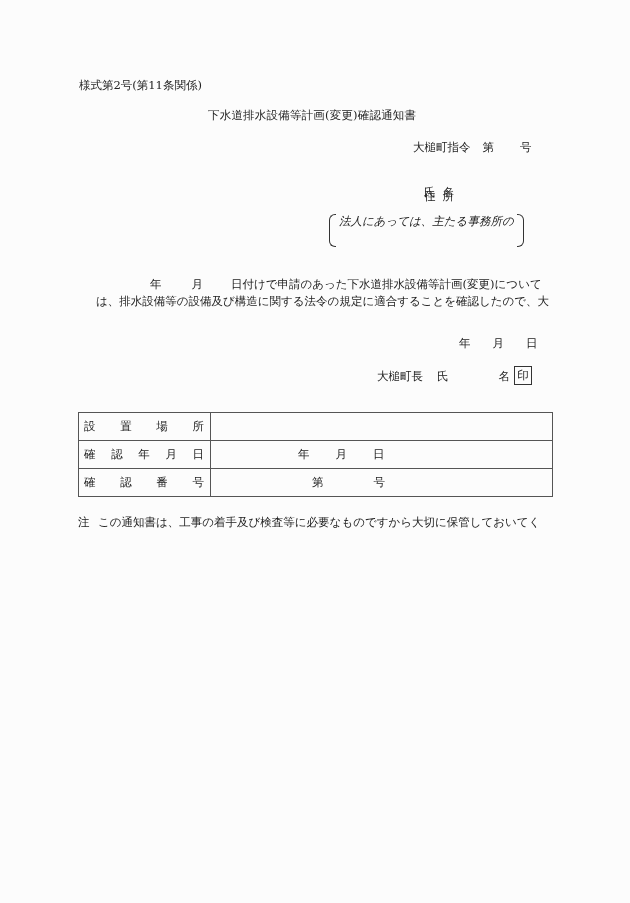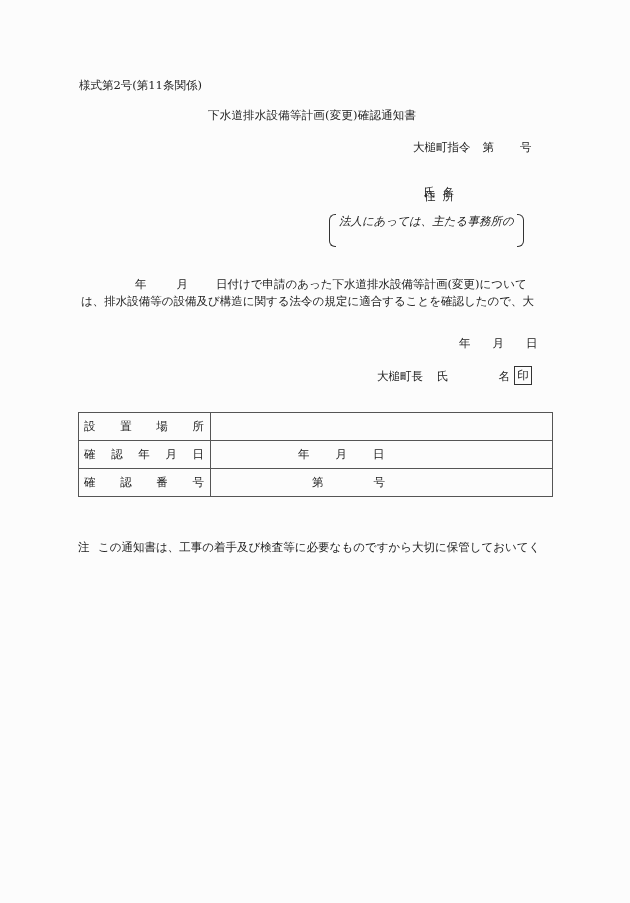--- a/index.html
+++ b/index.html
@@ -47,21 +47,21 @@
       border-right: none;
       border-radius: 6px 0 0 6px;
     }
     #corp-note .bracket.right {
       right: 0;
       border-left: none;
       border-radius: 0 6px 6px 0;
     }
 
     #body-paragraph {
-      left: 69px; top: 276px;
+      left: 84px; top: 276px;
       width: 476px;
       line-height: 16.5px;
       white-space: normal;
     }
     #body-paragraph .line { display: block; white-space: nowrap; }
     #body-paragraph .indent { padding-left: 12px; }
     .gap-y { display: inline-block; width: 66px; }
     .gap-m { display: inline-block; width: 30px; }
     .gap-d { display: inline-block; width: 28px; }
 
@@ -110,21 +110,21 @@
     .value-date .g { display: inline-block; width: 26px; }
     .value-no {
       position: absolute; left: 101px; top: 8px;
     }
     .value-no .g { display: inline-block; width: 50px; }
 
     #footnote {
       left: 78px; top: 515px;
       line-height: 15px;
     }
-    #footnote .line { display: block; margin-top: 25px; }
+    #footnote .line { display: block; }
     #footnote .cont { padding-left: 12px; }
     #footnote .mark { display: inline-block; width: 20px; }
   </style>
 </head>
 <body>
 
 <div class="abs" id="form-number">様式第2号(第11条関係)</div>
 
 <div class="abs" id="doc-title">下水道排水設備等計画(変更)確認通知書</div>
 

